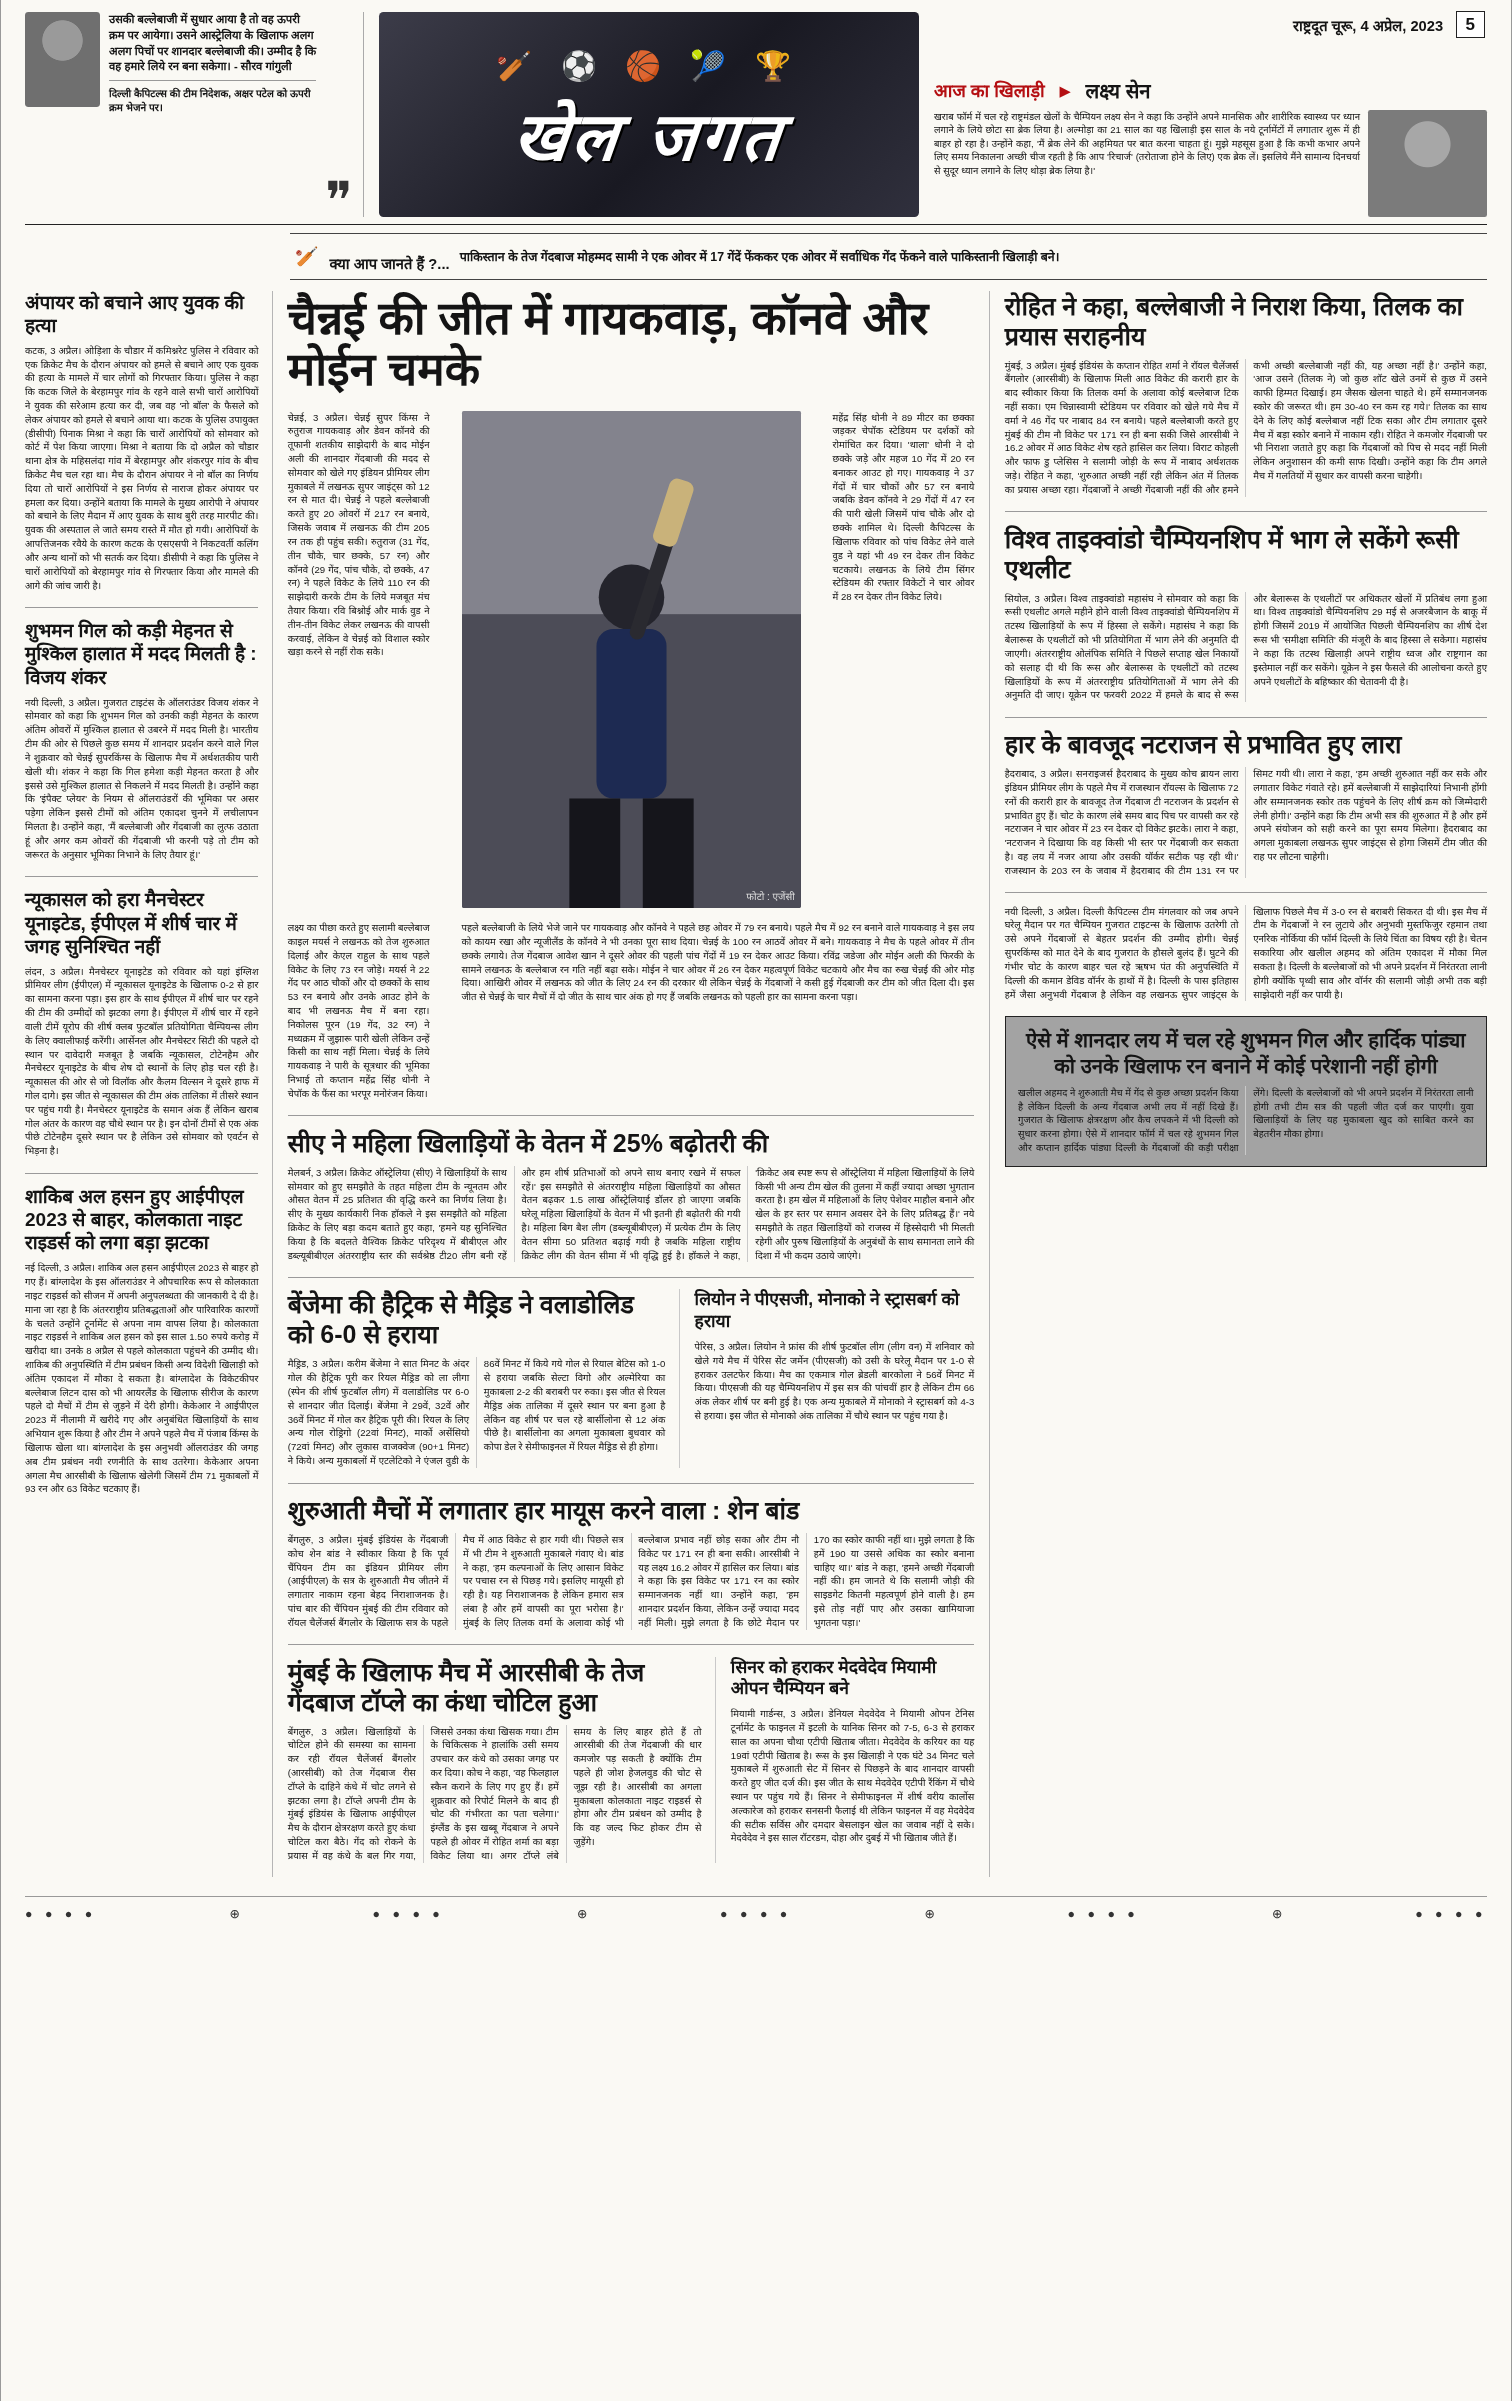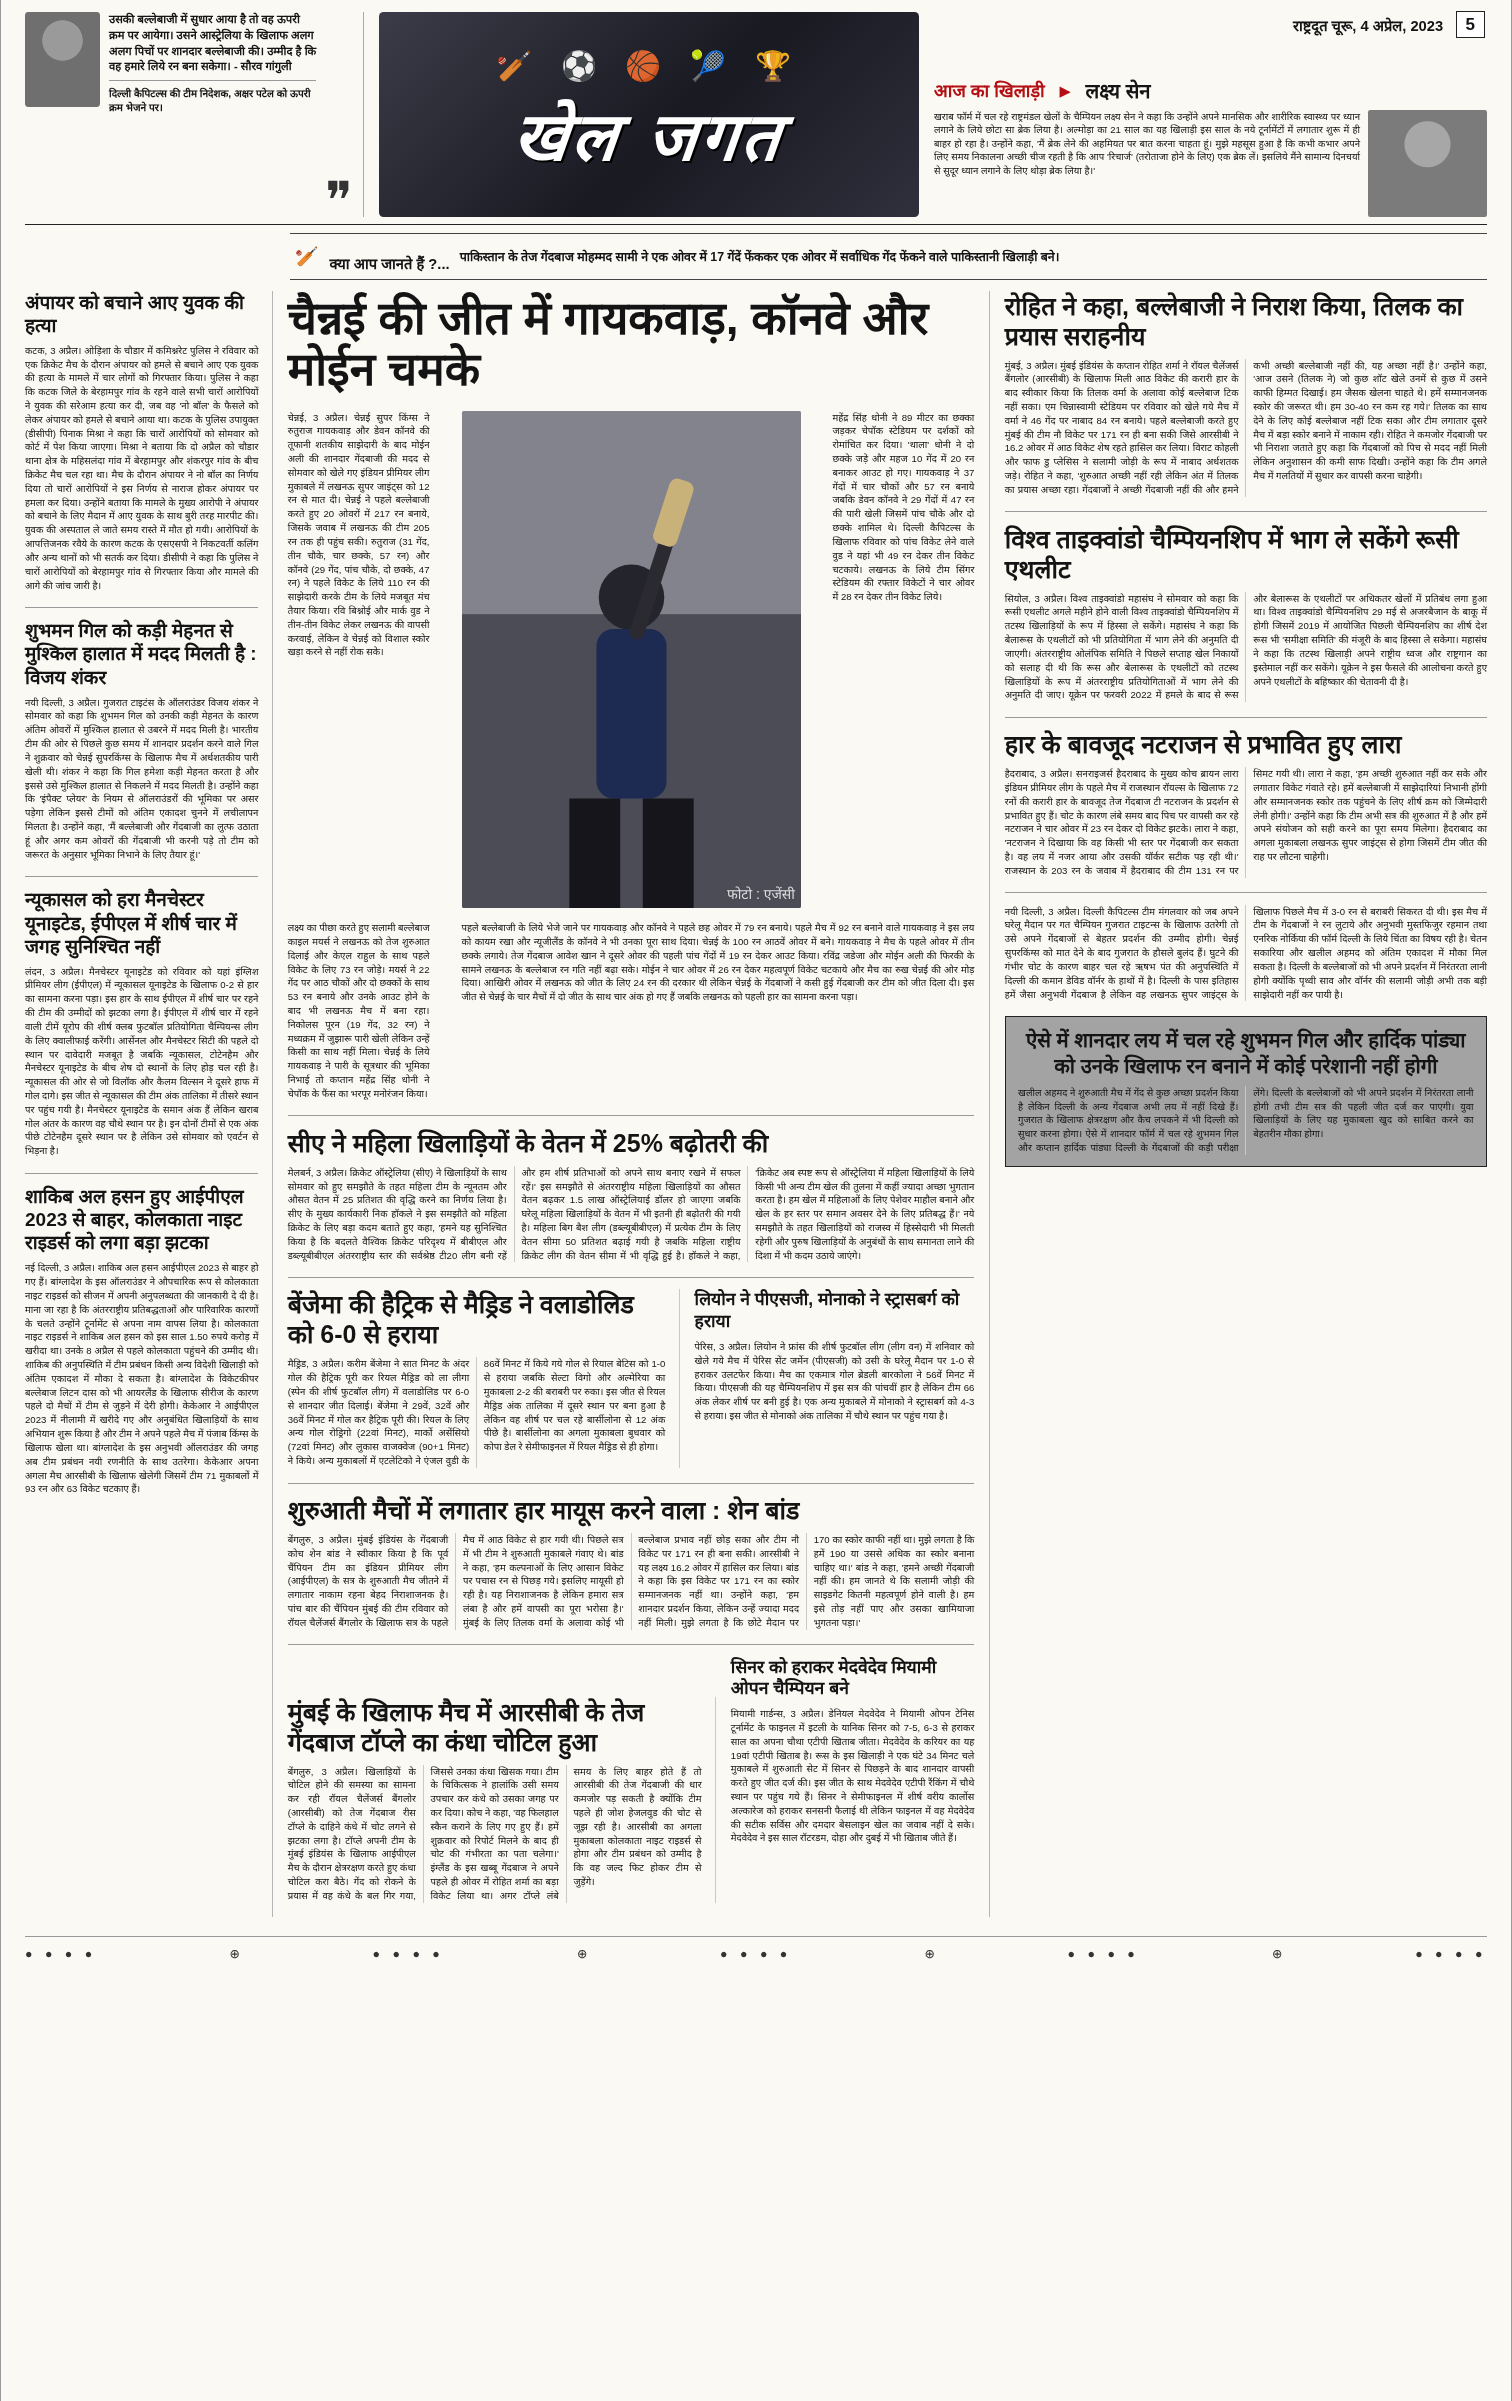--- a/index.html
+++ b/index.html
@@ -56,27 +56,27 @@
   .body { font-size:9.6px; line-height:1.44; text-align:justify; margin:0; }
   .cols2 { columns:2; column-gap:14.7px; column-rule:0.6px solid #c9c9c9; }
   .cols3 { columns:3; column-gap:14.7px; column-rule:0.6px solid #c9c9c9; }
   .cols4 { columns:4; column-gap:14.7px; column-rule:0.6px solid #c9c9c9; }
   
   .main-head { font-size:46px; line-height:1.12; font-weight:800; margin:2.3px 0 14.7px; }
   .main-grid { display:grid; grid-template-columns:1fr 339px 1fr; gap:32px; }
   .main-photo { height:497px; border-radius:2.3px; position:relative; overflow:hidden;
     background:linear-gradient(180deg,#8e8e96 0%,#5d5d66 45%,#2f2f38 100%); }
   .main-photo svg { position:absolute; inset:0; width:100%; height:100%; }
-  .photo-credit { position:absolute; bottom:4.5px; right:5.6px; color:#ddd; font-size:14px; }
+  .photo-credit { position:absolute; bottom:4.5px; right:5.6px; color:#ddd; font-size:10px; }
   .after-photo { margin-top:13.6px; }
   .row2, .row3 { display:flex; gap:14.7px; }
   .row2 > article, .row3 > article { border-top:none; padding-top:0; margin-bottom:14.7px; }
   .row2 .a { flex:1.35; border-right:0.6px solid #c9c9c9; padding-right:13.6px; }
   .row2 .b { flex:1; }
-  .row3 .a { flex:1.7; border-right:0.6px solid #c9c9c9; padding-right:13.6px;margin-top:40px; }
+  .row3 .a { flex:1.7; border-right:0.6px solid #c9c9c9; padding-right:13.6px; }
   .row3 .b { flex:1; }
   .sep-top { border-top:0.6px solid #9a9a9a; padding-top:11.3px; }
   
   .gill-box { border:1.7px solid #222; padding:11.3px 12.4px; background:#a3a3a3; }
   .gill-box h2 { font-size:20.3px; text-align:center; }
   
   .pager { margin-top:19px; border-top:0.6px solid #999; padding-top:9px;
     display:flex; justify-content:space-between; align-items:center; font-size:12.4px; color:#333; }
   .dots { letter-spacing:4.5px; }
 </style>

